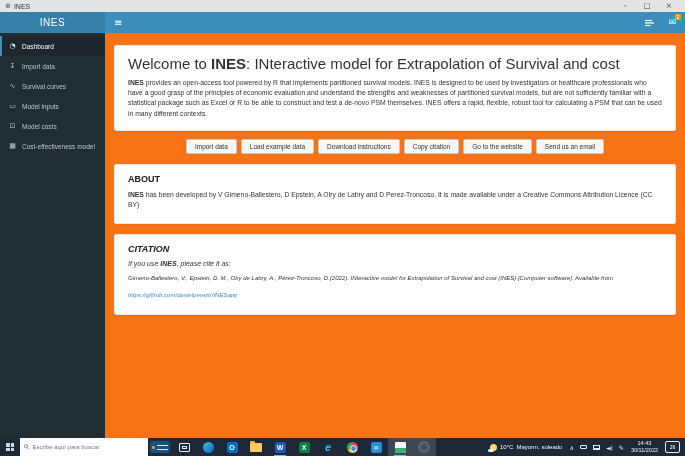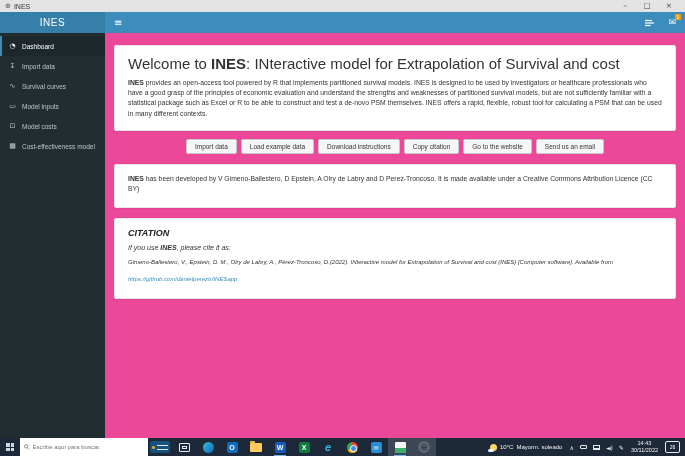--- a/index.html
+++ b/index.html
@@ -22,21 +22,21 @@
   .mail-wrap { position:relative; color:#fff; font-size:9px; font-family:"DejaVu Sans",sans-serif; line-height:1; }
   .mail-badge { position:absolute; top:-4px; right:-5px; background:#f39c12; color:#fff; font-size:5px; min-width:6px; text-align:center; padding:0 1px; border-radius:1px; line-height:6px; font-family:"Liberation Sans",sans-serif; }
 
   
   .body-row { position:absolute; top:33px; bottom:18px; left:0; right:0; display:flex; }
   .sidebar { width:105px; background:#222d32; padding-top:3px; flex:none; }
   .side-item { height:20px; display:flex; align-items:center; gap:5px; padding-left:6px; color:#b8c7ce; font-size:6.5px; border-left:2px solid transparent; cursor:pointer; }
   .side-item.active { background:#1e282c; color:#fff; border-left-color:#3c8dbc; }
   .side-icon { width:9px; font-size:7px; font-family:"DejaVu Sans",sans-serif; text-align:center; flex:none; }
 
-  .content { flex:1; background:#ec4899; padding:12px 9px 0; overflow:hidden; }
+  .content { flex:1; background:#f97316; padding:12px 9px 0; overflow:hidden; }
   .box { background:#fff; border:1px solid #e8e8e8; border-radius:2px; box-shadow:0 1px 1px rgba(0,0,0,.06); }
   .welcome-box { padding:7px 13px 11px; }
   .welcome-title { font-size:15px; color:#333; font-weight:400; margin:2px 0 6px; }
   .welcome-title b, .brand { font-weight:bold; }
   .para { font-size:6.8px; line-height:1.5; color:#333; }
 
   .btn-row { display:flex; justify-content:center; gap:4px; margin:8px 0 10px; }
   .btn { background:#f6f6f6; border:1px solid #c9c9c9; border-radius:2px; font-size:6.5px; color:#333; padding:3px 8px; font-family:"Liberation Sans",sans-serif; cursor:pointer; white-space:nowrap; }
 
   .about-box { padding:9px 13px 13px; margin-bottom:10px; }
@@ -161,20 +161,21 @@
       <div class="btn-row">
         <button class="btn">Import data</button>
         <button class="btn">Load example data</button>
         <button class="btn">Download instructions</button>
         <button class="btn">Copy citation</button>
         <button class="btn">Go to the website</button>
         <button class="btn">Send us an email</button>
       </div>
 
       <div class="box about-box">
+        <div class="box-heading">ABOUT</div>
         <div class="para">
           <b class="brand">INES</b><span> has been developed by V Gimeno-Ballestero, D Epstein, A Olry de Labry and D Perez-Troncoso. It is made available under a Creative Commons Attribution Licence (CC BY)</span>
         </div>
       </div>
 
       <div class="box citation-box">
         <div class="box-heading">CITATION</div>
         <div class="cite-intro">
           <span>If you use </span><b class="brand">INES</b><span>, please cite it as:</span>
         </div>

